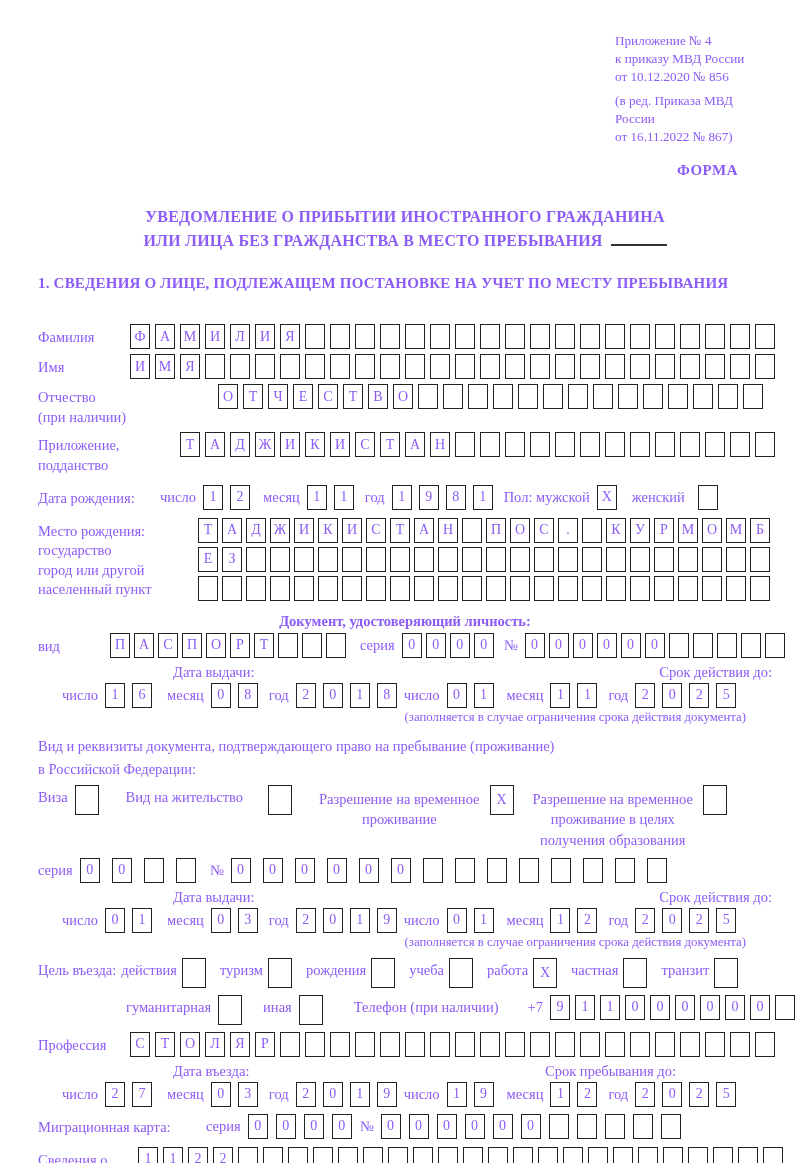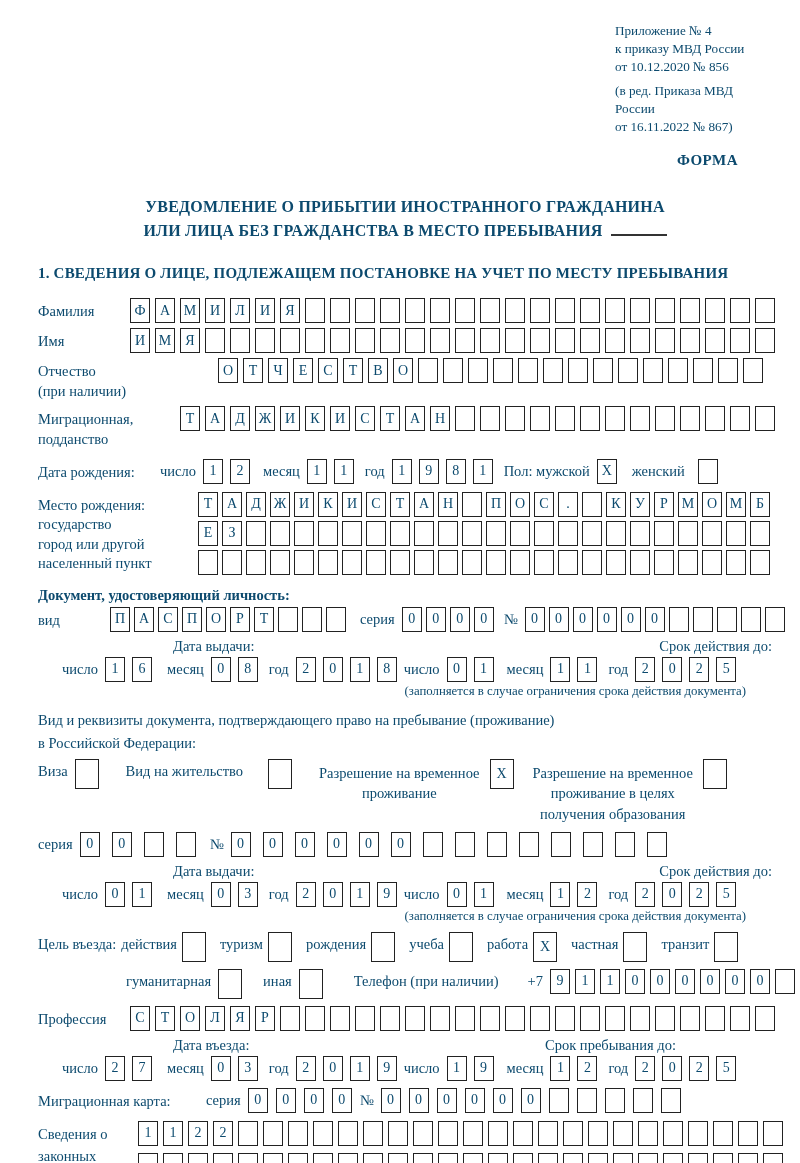--- a/index.html
+++ b/index.html
@@ -1,19 +1,19 @@
 <!DOCTYPE html>
 <html><head>
 <meta charset="utf-8">
 <style>
   html,body{margin:0;padding:0;background:#888;}
   .page{
-    width:800px;height:1163px;background:#ffffff;color:#0c4a6e;
+    width:800px;height:1163px;background:#ffffff;color:#8b5cf6;
     font-family:"Liberation Serif","DejaVu Serif",serif;
-    font-size:14.5px; box-sizing:border-box; padding:22px 28px 0 38px;
+    font-size:14.5px; box-sizing:border-box; padding:32px 28px 0 38px;
     position:relative; overflow:hidden; margin:0 auto;
   }
   .appendix{margin-left:577px;font-size:13.2px;line-height:1.38;}
   .appendix .gap{height:5px;}
   .forma{text-align:right;padding-right:34px;font-weight:bold;font-size:15px;margin-top:16px;letter-spacing:.5px;}
   .title{text-align:center;font-weight:bold;font-size:16px;margin-top:26px;line-height:1.5;letter-spacing:.2px;}
   .blank-line{display:inline-block;width:56px;border-bottom:2px solid #333;height:2px;margin-left:8px;}
   .sec{font-weight:bold;font-size:15px;margin-top:22px;letter-spacing:.2px;}
   .frow{display:flex;align-items:flex-start;margin-top:5px;}
   .lbl{flex:none;padding-top:4px;line-height:1.35;}
@@ -23,21 +23,21 @@
     width:20px;height:25px;border:1.6px solid #222;margin-right:5px;
     display:flex;align-items:center;justify-content:center;
     font-size:14px;flex:none;background:#fff;box-sizing:border-box;
   }
   .g4 .cell{margin-right:4px;}
   .g7 .cell{margin-right:7px;}
   .g8 .cell{margin-right:8px;}
   .g12 .cell{margin-right:12px;}
   .big .cell{width:24px;height:30px;}
   .stack > .cells{margin-bottom:4px;}
-  .center-bold{text-align:left;font-weight:bold;margin-top:8px;}
+  .center-bold{text-align:center;font-weight:bold;margin-top:8px;}
   .dhead-row{display:flex;margin-top:6px;}
   .dh-left{margin-left:135px;}
   .dh-right{margin-left:auto;}
   .daterow{display:flex;align-items:flex-start;margin-top:2px;}
   .dgrp{display:flex;align-items:flex-start;}
   .note{font-size:12.8px;text-align:right;padding-right:26px;margin-top:2px;}
   .mlab{flex:none;text-align:center;line-height:1.4;padding-top:4px;margin-right:10px;}
   .intro{margin-top:10px;line-height:1.6;}
   .purpose .t{margin-right:5px;}
   .purpose .cells{margin-right:9px;}
@@ -60,21 +60,21 @@
 
   <div class="title">
     <div>УВЕДОМЛЕНИЕ О ПРИБЫТИИ ИНОСТРАННОГО ГРАЖДАНИНА</div>
     <div>
       <span>ИЛИ ЛИЦА БЕЗ ГРАЖДАНСТВА В МЕСТО ПРЕБЫВАНИЯ</span><span class="blank-line"></span>
     </div>
   </div>
 
   <div class="sec">1. СВЕДЕНИЯ О ЛИЦЕ, ПОДЛЕЖАЩЕМ ПОСТАНОВКЕ НА УЧЕТ ПО МЕСТУ ПРЕБЫВАНИЯ</div>
 
-  <div class="frow" style="margin-top:16px">
+  <div class="frow" style="margin-top:32px">
     <div class="lbl" style="width:92px">Фамилия</div>
     <div class="cells">
         <span class="cell">Ф</span>
         <span class="cell">А</span>
         <span class="cell">М</span>
         <span class="cell">И</span>
         <span class="cell">Л</span>
         <span class="cell">И</span>
         <span class="cell">Я</span>
         <span class="cell"></span>
@@ -157,21 +157,21 @@
         <span class="cell"></span>
         <span class="cell"></span>
         <span class="cell"></span>
         <span class="cell"></span>
         <span class="cell"></span>
       </div>
   </div>
 
   <div class="frow">
     <div class="lbl" style="width:142px">
-      <div>Миграционная,</div>
+      <div>Приложение,</div>
       <div>подданство</div>
     </div>
     <div class="cells">
         <span class="cell">Т</span>
         <span class="cell">А</span>
         <span class="cell">Д</span>
         <span class="cell">Ж</span>
         <span class="cell">И</span>
         <span class="cell">К</span>
         <span class="cell">И</span>

